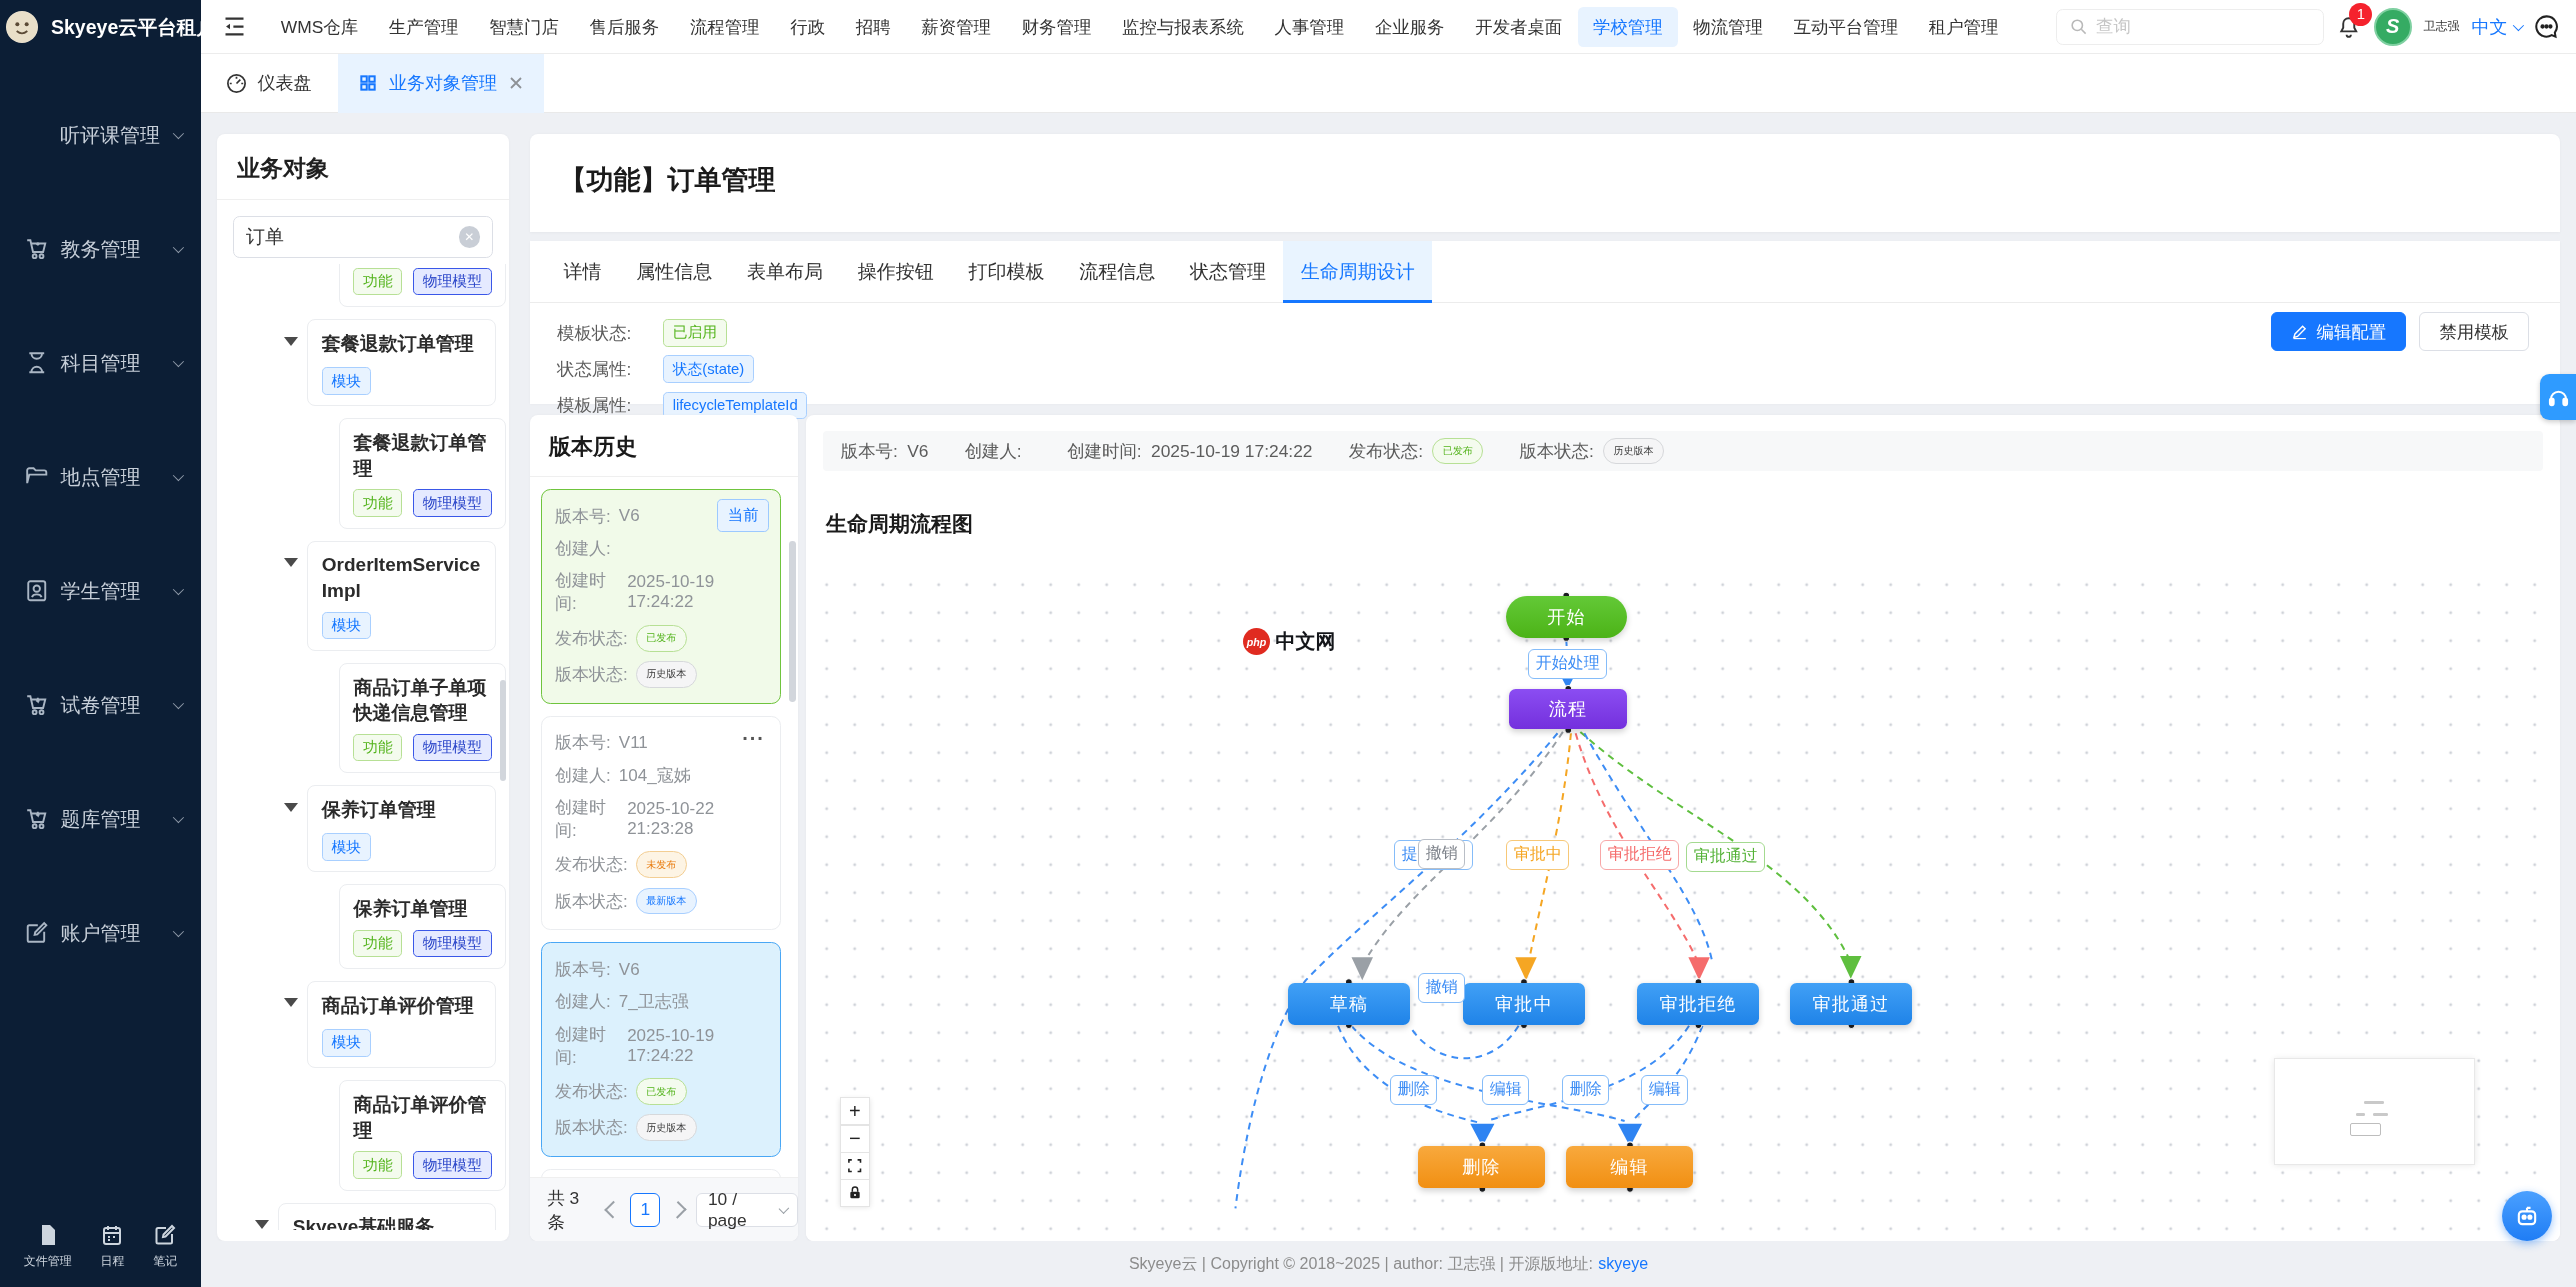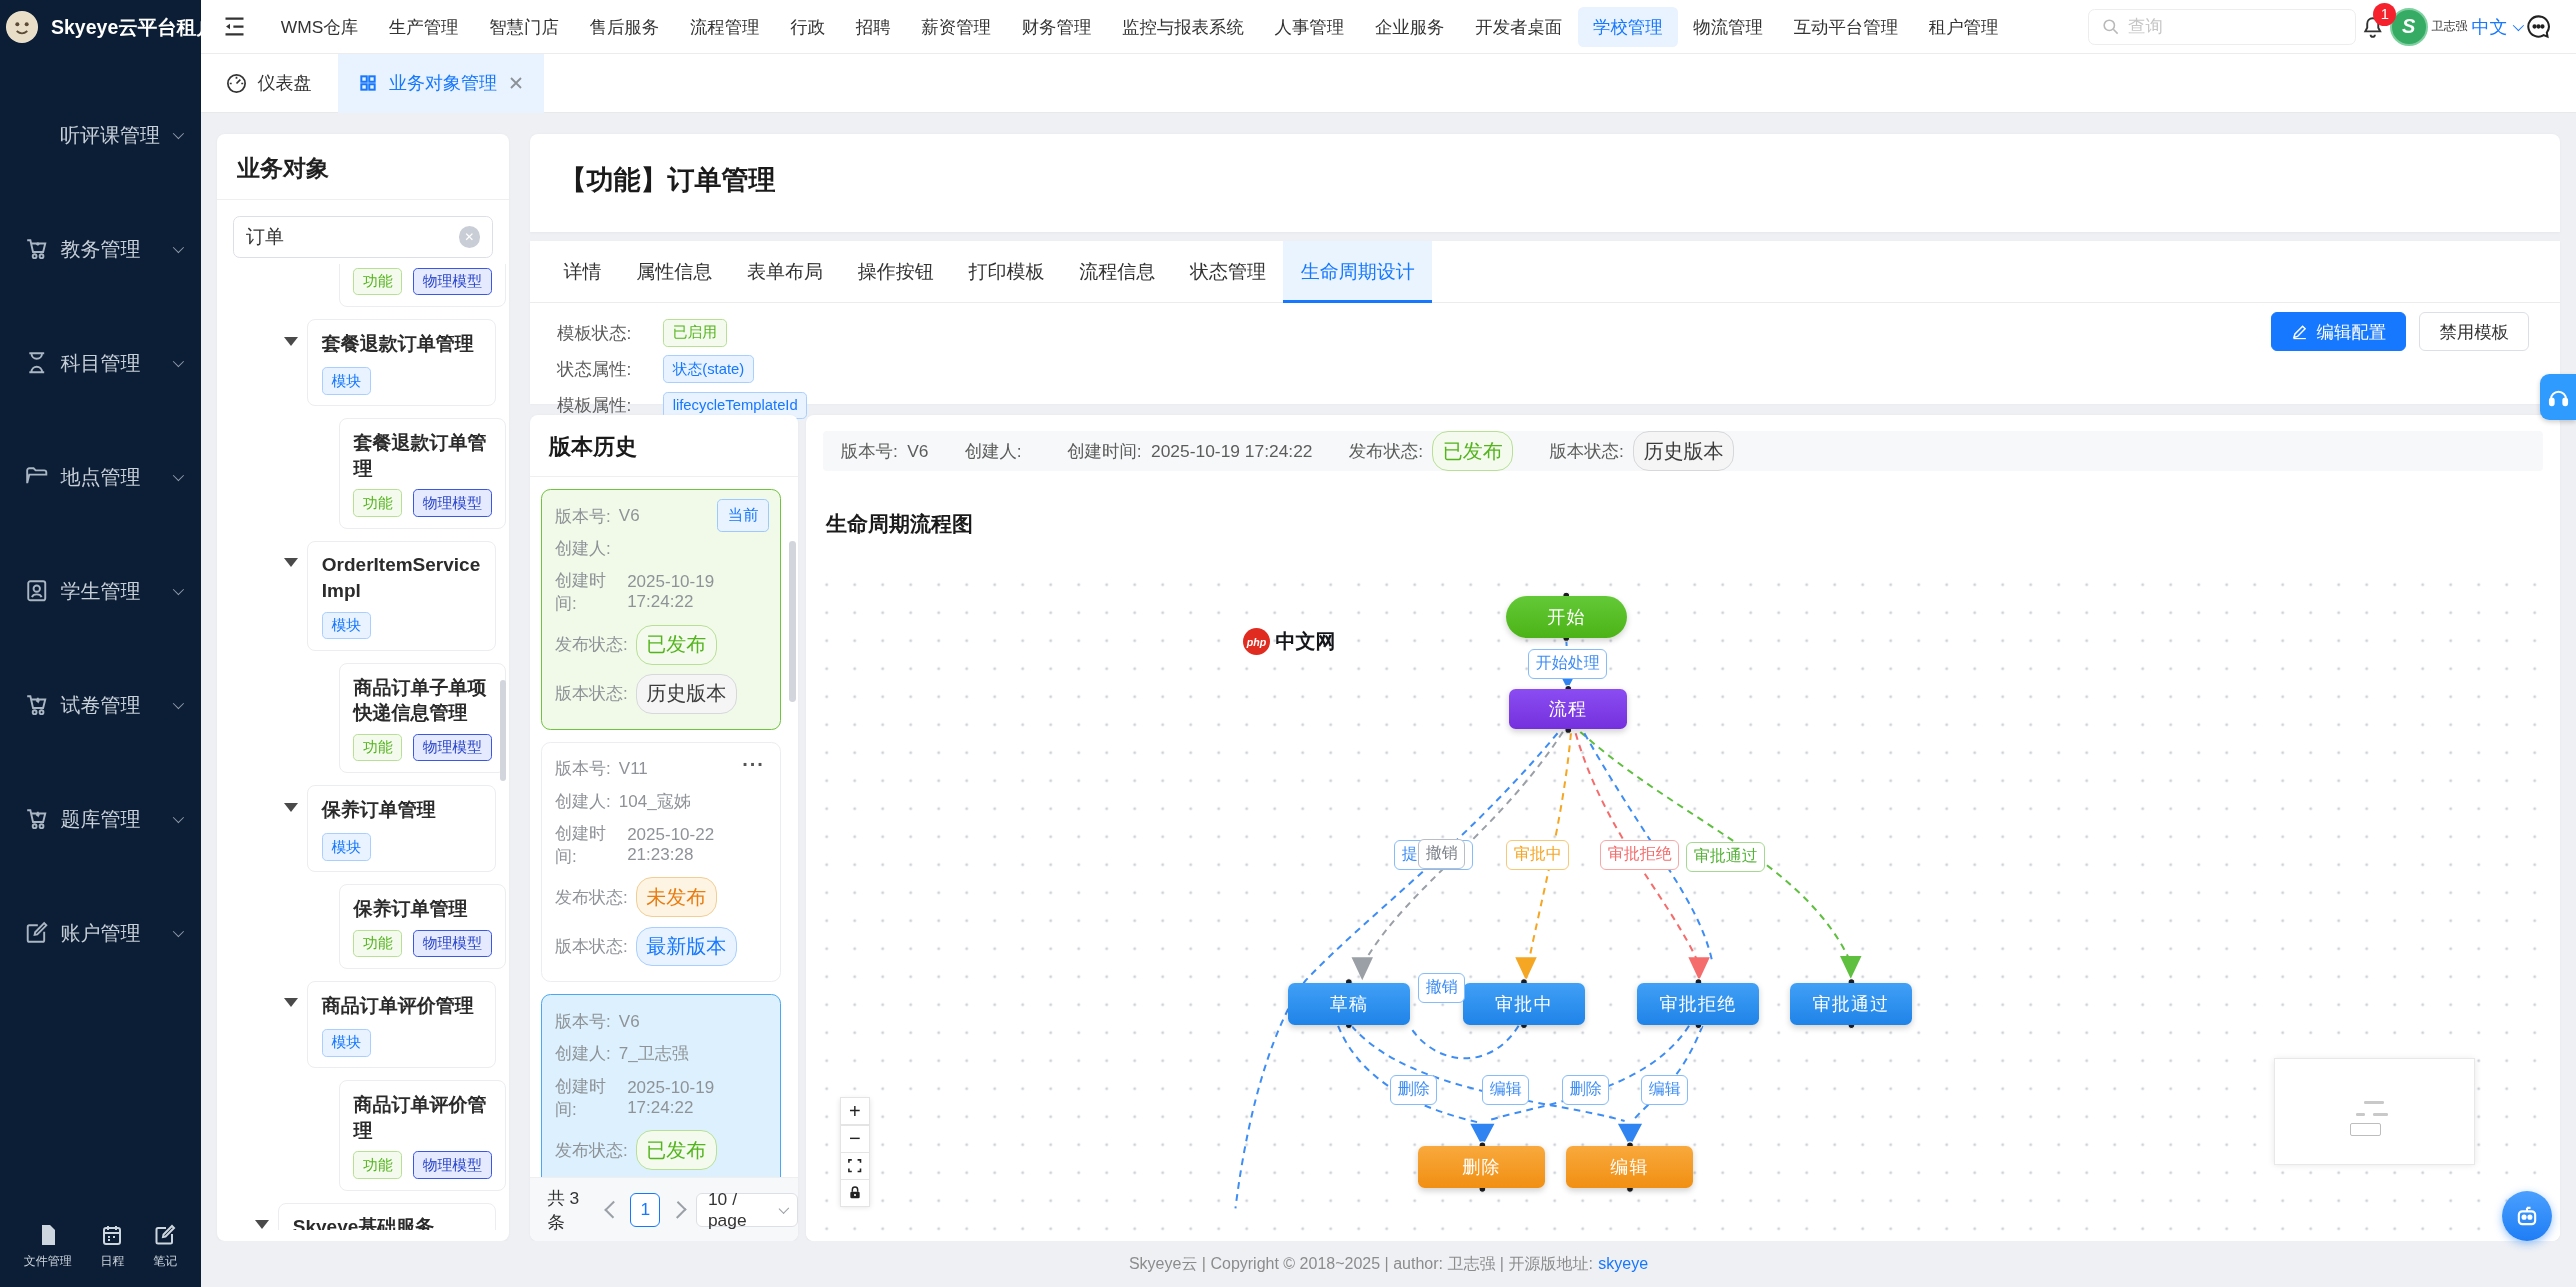--- a/index.html
+++ b/index.html
@@ -5,21 +5,21 @@
   * { margin:0; padding:0; box-sizing:border-box; }
   html,body { width:2576px; height:1287px; font-family:"Liberation Sans","DejaVu Sans",sans-serif; background:#eef0f4; overflow:hidden; }
   #app { position:relative; width:2576px; height:1287px; }
 
   
   .navbar { position:absolute; left:201px; top:0; width:2375px; height:54px; background:#fff; border-bottom:0.7px solid #ececec; display:flex; align-items:center; z-index:30; }
   .hamburger { margin:0 17.4px 0 20px; cursor:pointer; }
   .nav-items { display:flex; align-items:center; white-space:nowrap; }
   .n-item { font-size:17.4px; color:#333; padding:8px 15.4px; border-radius:5.4px; cursor:pointer; }
   .n-item.active { color:#1677ff; background:#e8f3ff; }
-  .nav-right { margin-left:auto; display:flex; align-items:center; gap:4px; padding-right:24px; }
+  .nav-right { margin-left:auto; display:flex; align-items:center; gap:12px; padding-right:16px; }
   .nav-search { width:268px; height:36px; border:0.7px solid #ededed; border-radius:6.7px; display:flex; align-items:center; gap:8px; padding:0 12px; color:#bbb; background:#fff; }
   .nav-search input { border:none; outline:none; font-size:17.4px; width:201px; color:#333; }
   .nav-search input::placeholder { color:#c6c6c6; }
   .bell-wrap { position:relative; padding-top:4px; }
   .badge { position:absolute; top:-8px; right:-10.7px; min-width:23px; height:23px; background:#f5222d; color:#fff; border-radius:11.4px; font-size:14.8px; display:flex; align-items:center; justify-content:center; padding:0 5.4px; }
   .uavatar { width:38px; height:38px; border-radius:50%; background:#35ab63; border:2.7px solid #7fd0a1; color:#fff; font-size:20px; font-weight:bold; font-style:italic; display:flex; align-items:center; justify-content:center; }
   .uname { font-size:12px; color:#333; }
   .lang { font-size:18px; color:#1677ff; display:flex; align-items:center; gap:5.4px; cursor:pointer; }
   .chev { width:8px; height:8px; border-right:1.7px solid currentColor; border-bottom:1.7px solid currentColor; transform:rotate(45deg) translateY(-2px); display:inline-block; }
 
@@ -90,21 +90,21 @@
   .versions-card { left:530px; top:415px; width:268px; height:826px; overflow:hidden; }
   .v-title { font-size:22px; font-weight:bold; color:#1a1a1a; padding:17.4px 0 13.4px 19px; border-bottom:0.7px solid #efefef; }
   .vlist { position:relative; padding:12px 17.4px 0 10.7px; }
   .vcard { position:relative; border:1px solid #ebedf0; border-radius:9.4px; padding:14.8px 13.4px; margin-bottom:12px; background:#fff; cursor:pointer; }
   .vcard.v-current { background:#f1fae9; border:1.3px solid #6fc43d; }
   .vcard.v-selected { background:#dcf1fd; border:1.3px solid #49a7f5; }
   .vrow { display:flex; align-items:center; gap:8px; font-size:17px; color:#8f9398; margin-bottom:9.4px; min-height:23px; }
   .vrow:last-child { margin-bottom:0; }
   .vbadge { position:absolute; right:10.7px; top:9.4px; font-size:15.4px; color:#1677ff; background:#e8f3ff; border:1px solid #9cc9ff; border-radius:4.7px; padding:4.7px 9.4px; }
   .vmenu { position:absolute; right:14.8px; top:5.4px; font-size:20px; font-weight:bold; letter-spacing:2px; color:#555; cursor:pointer; }
-  .vtag { font-size:20px; padding:5.4px 9.4px; border-radius:16px; border:1px solid; }
+  .vtag { font-size:10px; padding:5.4px 9.4px; border-radius:16px; border:1px solid; }
   .vtag-green { color:#54b41d; background:#f4fbee; border-color:#b7e095; }
   .vtag-orange { color:#e87c10; background:#fdf4e4; border-color:#f3ce93; }
   .vtag-blue { color:#1677ff; background:#e8f3ff; border-color:#a8cfff; }
   .vtag-gray { color:#3b3b3b; background:#f5f5f6; border-color:#d6d8db; }
   .v-sb { position:absolute; right:2px; top:64px; width:6.7px; height:161px; border-radius:3.4px; background:#d2d6dc; }
   .pager { position:absolute; left:0; bottom:0; width:100%; height:64px; background:#f7f8fa; border-top:0.7px solid #efefef; display:flex; align-items:center; gap:12px; padding-left:17.4px; font-size:17.4px; color:#333; }
   .pg-arrow { width:13.4px; height:13.4px; border-left:2px solid #9aa0a6; border-bottom:2px solid #9aa0a6; cursor:pointer; }
   .pg-prev { transform:rotate(45deg); }
   .pg-next { transform:rotate(225deg); }
   .pg-num { width:34px; height:34px; border:1.3px solid #1677ff; border-radius:6px; color:#1677ff; display:flex; align-items:center; justify-content:center; background:#fff; cursor:pointer; }

